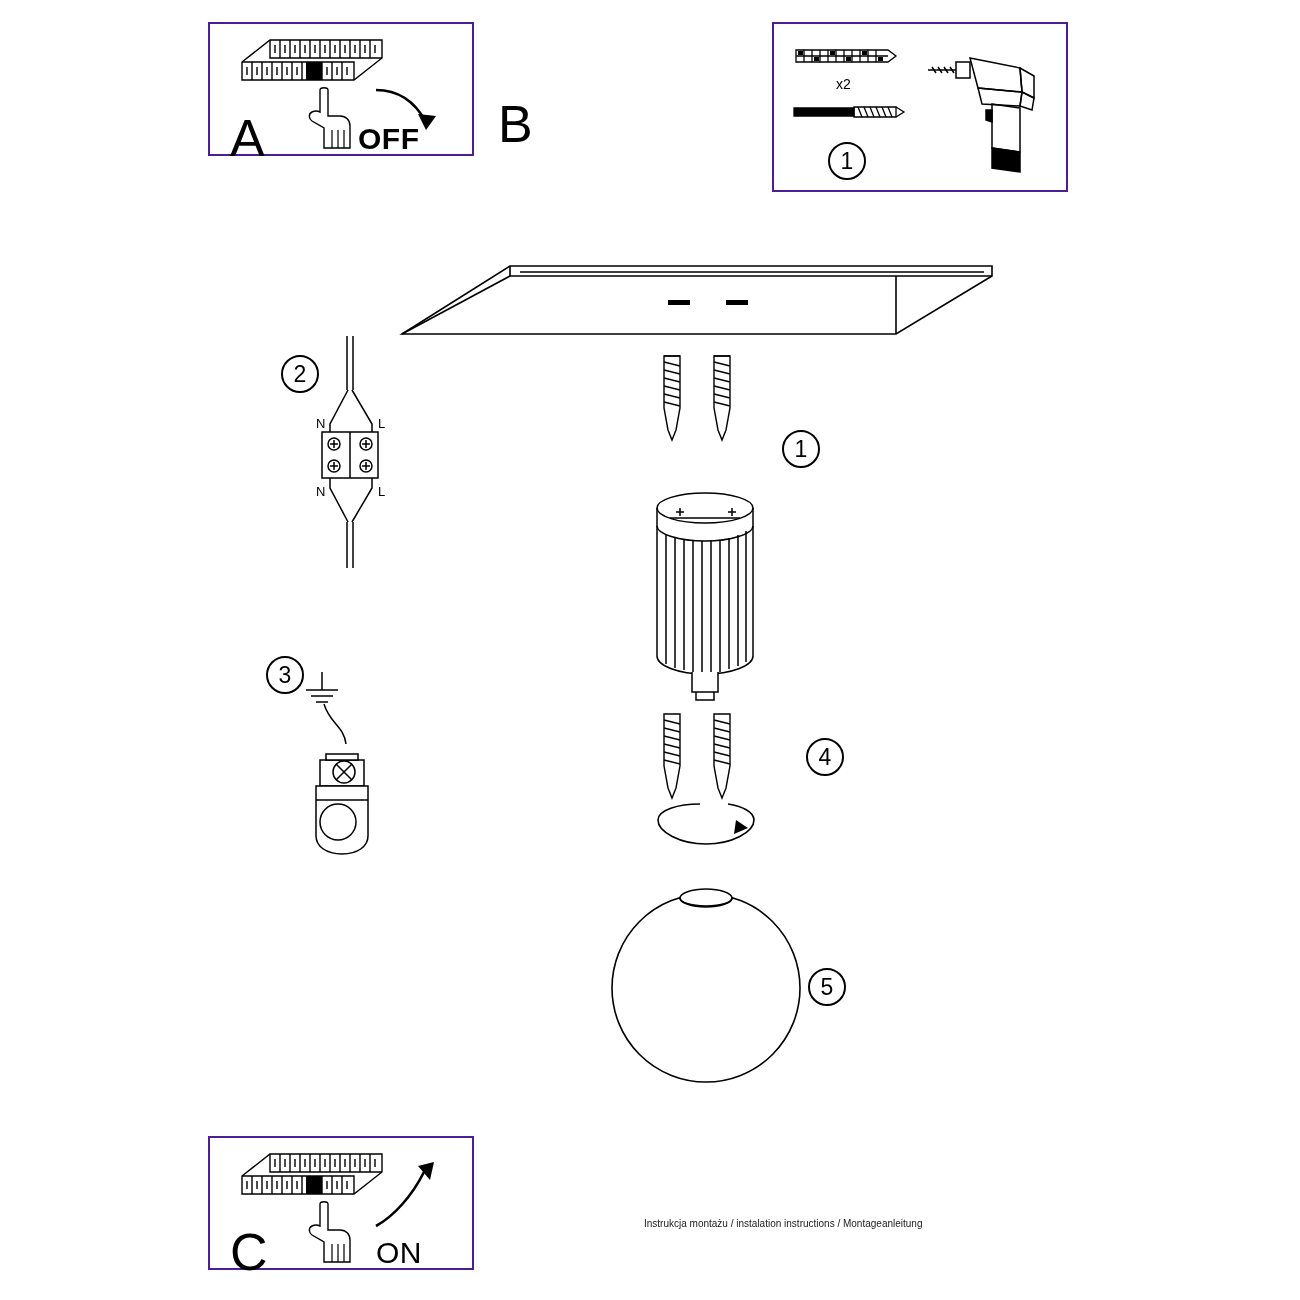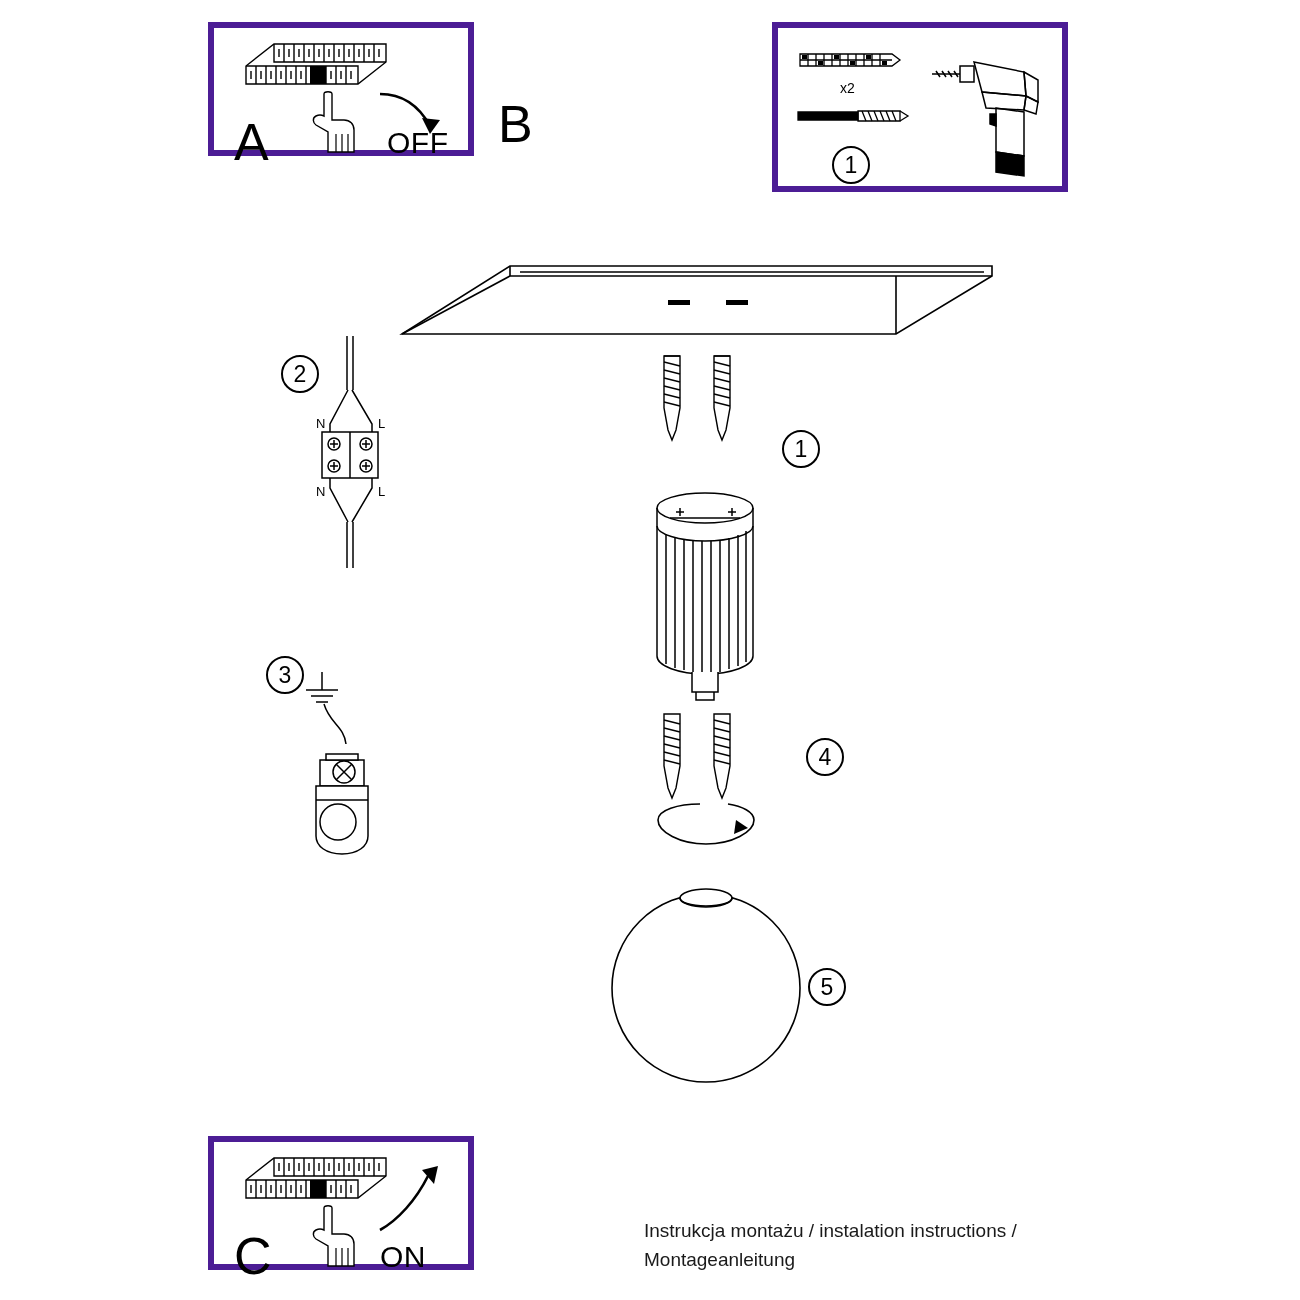--- a/index.html
+++ b/index.html
@@ -13,21 +13,21 @@
     height: 1300px;
     background: #ffffff;
     font-family: "Liberation Sans", sans-serif;
     color: #000000;
     overflow: hidden;
   }
   .abs { position: absolute; }
 
   
   .panel-box {
-    border: 6px solid #4c1d95;
+    border: 2px solid #4c1d95;
     box-sizing: border-box;
   }
 
   
   .big-letter {
     font-size: 52px;
     font-weight: 400;
     line-height: 1;
     font-family: "Liberation Sans", sans-serif;
   }
@@ -46,21 +46,21 @@
     display: flex;
     align-items: center;
     justify-content: center;
     font-size: 23px;
     background: #fff;
   }
 
   .tiny-label { font-size: 14px; }
 
   .caption {
-    font-size: 19px;
+    font-size: 10px;
     line-height: 1.55;
     color: #1a1a1a;
   }
 
   svg { display: block; overflow: visible; }
 </style>
 </head>
 <body>
 
 <div id="page">
@@ -98,21 +98,21 @@
     </svg>
 
     <svg class="abs" style="left:160px; top:60px;" width="72" height="56" viewBox="0 0 72 56">
       <g fill="none" stroke="#000" stroke-width="2.6">
         <path d="M6 6 C26 6 44 16 56 38"></path>
       </g>
       <path d="M56 46 L48 30 L66 32 Z" fill="#000"></path>
     </svg>
 
     <div class="abs big-letter" style="left:20px; top:88px;">A</div>
-    <div class="abs off-on-label" style="left:173px; top:98px;">OFF</div>
+    <div class="abs off-on-label" style="left:148px; top:98px;font-weight:bold;">OFF</div>
   </div>
 
   <div class="abs big-letter" style="left:498px; top:98px;">B</div>
 
   <div class="abs panel-box" style="left:772px; top:22px; width:296px; height:170px;">
 
     <svg class="abs" style="left:18px; top:18px;" width="120" height="28" viewBox="0 0 120 28">
       <g fill="none" stroke="#000" stroke-width="1.3">
         <path d="M4 8 L96 8 L104 14 L96 20 L4 20 Z"></path>
         <path d="M12 8 L12 20 M20 8 L20 20 M28 8 L28 20 M36 8 L36 20 M44 8 L44 20 M52 8 L52 20 M60 8 L60 20 M68 8 L68 20 M76 8 L76 20 M84 8 L84 20"></path>

